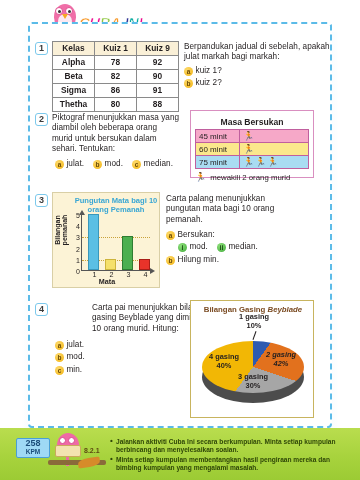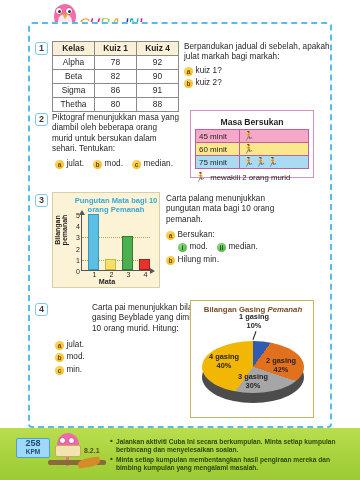--- a/index.html
+++ b/index.html
@@ -94,21 +94,21 @@
     color: #14450f;
   }
 
   
   .tbl {
     position: absolute; left: 52px; top: 41px;
     border-collapse: collapse; font-size: 8.4px;
   }
   .tbl td, .tbl th {
     border: 1px solid #8a8a8a; width: 42px; height: 13.5px;
-    text-align: center; color: #231f20; font-weight: normal;
+    text-align: center; color: #231f20; font-weight: bold;
     padding: 0; line-height: 13px;
   }
   .tbl th { background: #faf0d7; font-weight: bold; }
 
   
   .masa-box {
     position: absolute; left: 190px; top: 110px;
     width: 124px; height: 68px;
     border: 1px solid #d98fc0; background: #ffffff; padding: 6px 4px;
   }
@@ -302,21 +302,21 @@
 
   <div class="frame"></div>
 
   <div class="qnum" style="left:35px; top:42px;">1</div>
 
   <table class="tbl">
     <tbody>
         <tr>
       <th>Kelas</th>
       <th>Kuiz 1</th>
-      <th>Kuiz 4</th>
+      <th>Kuiz 9</th>
     </tr>
     <tr>
       <td>Alpha</td>
       <td>78</td>
       <td>92</td>
     </tr>
     <tr>
       <td>Beta</td>
       <td>82</td>
       <td>90</td>
@@ -476,33 +476,33 @@
     <div class="opt-row">
       <div class="opt">
         <span class="bullet">c</span>
         <span class="qtext" style="position:static;">min.</span>
       </div>
     </div>
   </div>
 
   <div class="pie-box">
     <div class="pie-title">
-      <span>Bilangan Gasing </span><span style="font-style:italic;">Pemanah</span>
+      <span>Bilangan Gasing </span><span style="font-style:italic;">Beyblade</span>
     </div>
     <div class="pie-stage">
       <div class="pie-depth"></div>
       <div class="pie-disc"></div>
 
       <div class="pie-lbl" style="left:32px; top:-16px; width:46px;">
         <span>1 gasing</span><br>
         <span>10%</span>
       </div>
       <div class="pie-leader" style="left:55px; top:2px;"></div>
 
-      <div class="pie-lbl" style="left:62px; top:28px; width:40px;">
+      <div class="pie-lbl" style="left:62px; top:22px; width:40px;font-style:italic;">
         <span>2 gasing</span><br>
         <span>42%</span>
       </div>
 
       <div class="pie-lbl" style="left:32px; top:44px; width:44px;">
         <span>3 gasing</span><br>
         <span>30%</span>
       </div>
 
       <div class="pie-lbl" style="left:4px; top:24px; width:42px;">

